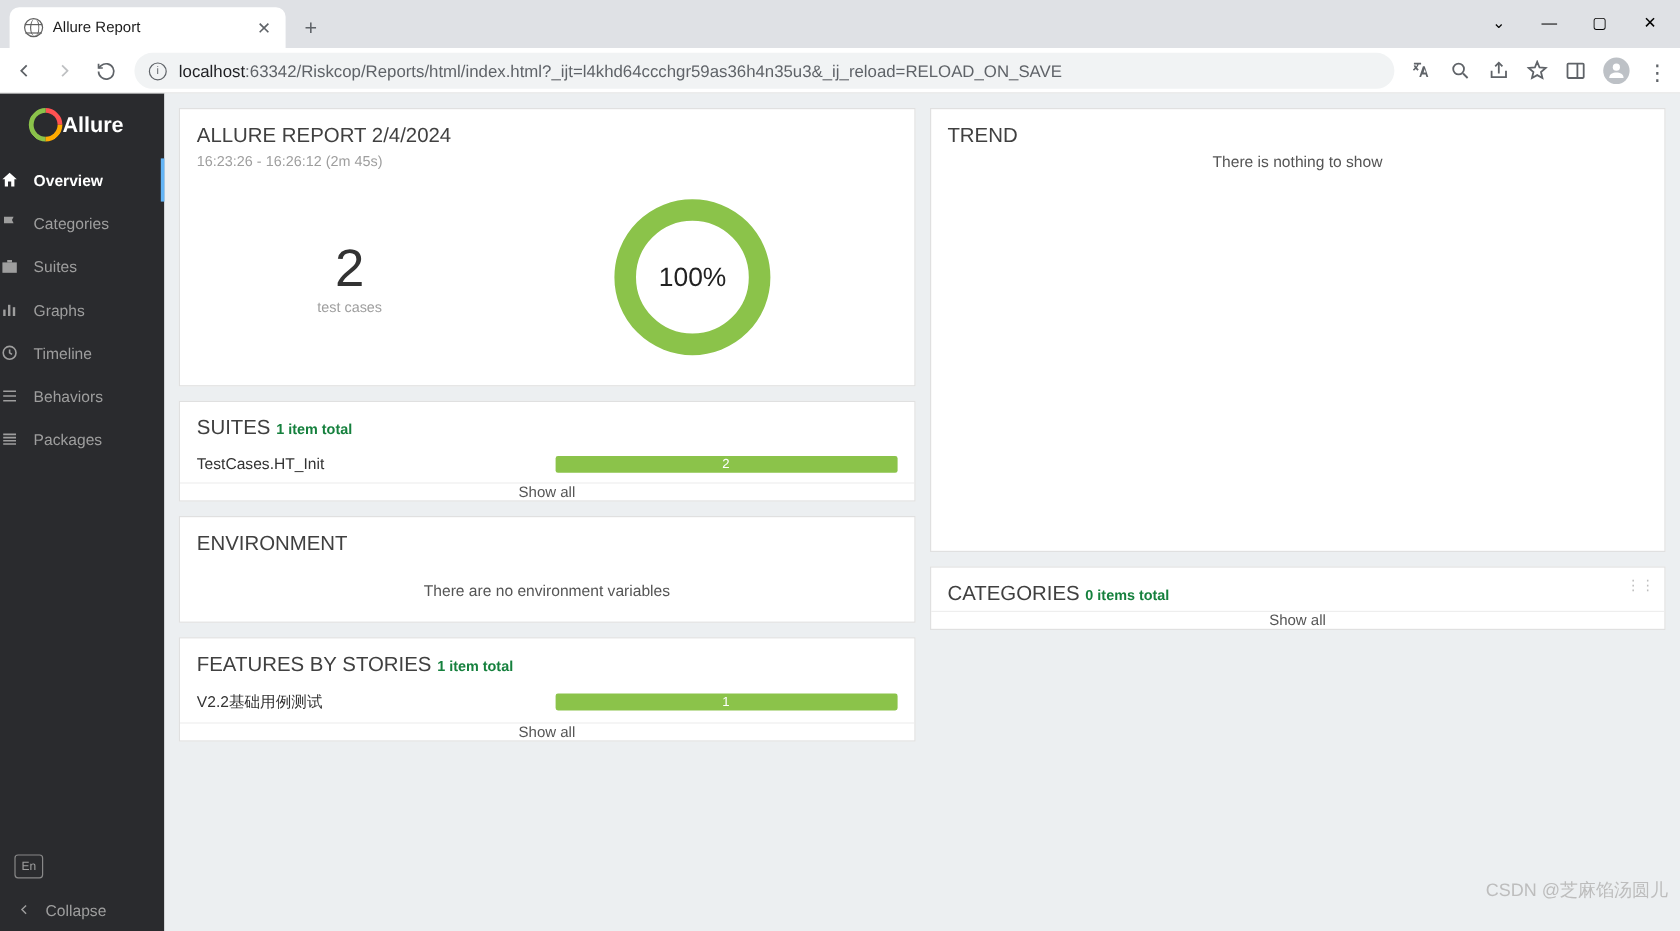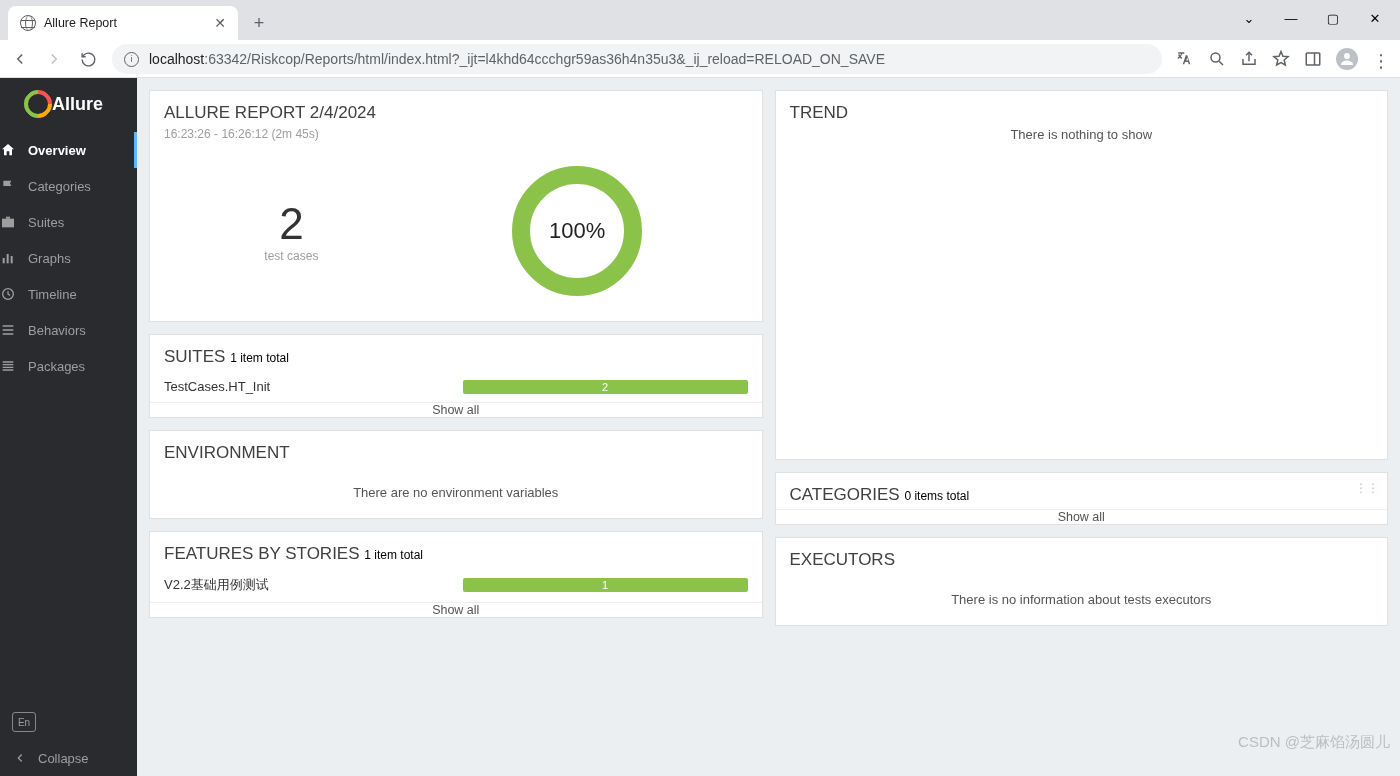--- a/index.html
+++ b/index.html
@@ -36,21 +36,21 @@
 .side-ico{width:16px;height:16px;display:flex;align-items:center;justify-content:center}
 .spacer{flex:1}
 .side-lang{width:24px;height:20px;border:1px solid #888;border-radius:3px;display:flex;align-items:center;justify-content:center;font-size:10px;margin:0 0 8px 12px}
 .side-collapse{display:flex;align-items:center;gap:10px;padding:10px 12px;font-size:13px;cursor:pointer}
 
 .content{flex:1;background:#eceff1;padding:12px;display:flex;gap:12px;overflow:auto}
 .col{flex:1;display:flex;flex-direction:column;gap:12px;min-width:0}
 .card{background:#fff;border:1px solid #e0e0e0}
 .card-title{font-size:17px;color:#404040;padding:12px 14px 4px;font-weight:400}
 .card-sub{font-size:12px;color:#9e9e9e;padding:0 14px 10px}
-.card-sub-inline{font-size:12px;color:#000000;font-weight:400}
+.card-sub-inline{font-size:12px;color:#15803d;font-weight:700}
 
 .summary-body{display:flex;align-items:center;justify-content:space-around;padding:10px 20px 20px}
 .count-block{text-align:center}
 .count-num{font-size:44px;color:#333}
 .count-label{font-size:12px;color:#9e9e9e}
 .donut{position:relative;width:140px;height:140px}
 .donut svg{transform:rotate(-90deg)}
 .donut-label{position:absolute;inset:0;display:flex;align-items:center;justify-content:center;font-size:22px;color:#222}
 
 .list-row{display:flex;align-items:center;padding:8px 14px;gap:21px;font-size:13px;color:#333}
@@ -264,21 +264,17 @@
             <div class="empty-msg" style="padding:0">There is nothing to show</div>
           </div>
       </div>
 
       <div class="card cat-card">
         <span class="drag-handle">⋮⋮</span>
         <div class="card-title"><span>CATEGORIES</span> <span class="card-sub-inline">0 items total</span></div>
         <div class="show-all">Show all</div>
       </div>
 
-      <div class="card">
-        <div class="card-title">EXECUTORS</div>
-        <div class="empty-msg">There is no information about tests executors</div>
-      </div>
     </div>
   </div>
 </div>
 
 <div class="watermark">CSDN @芝麻馅汤圆儿</div>
 
 </body></html>

